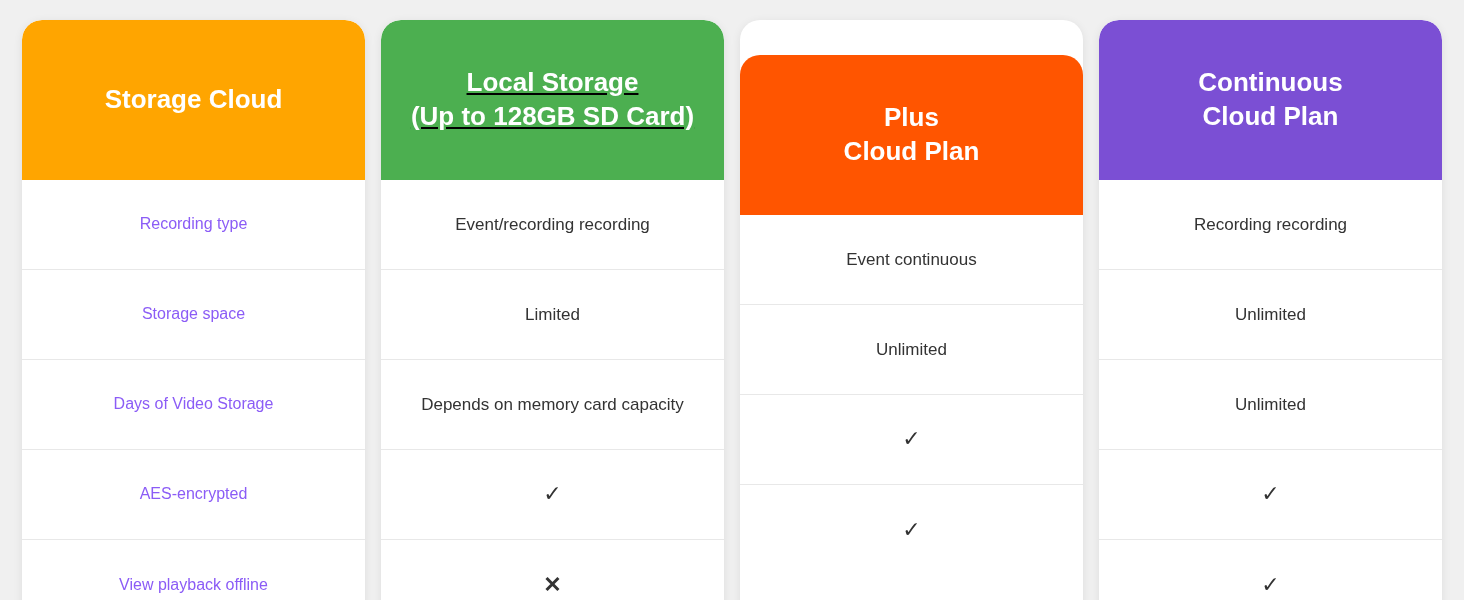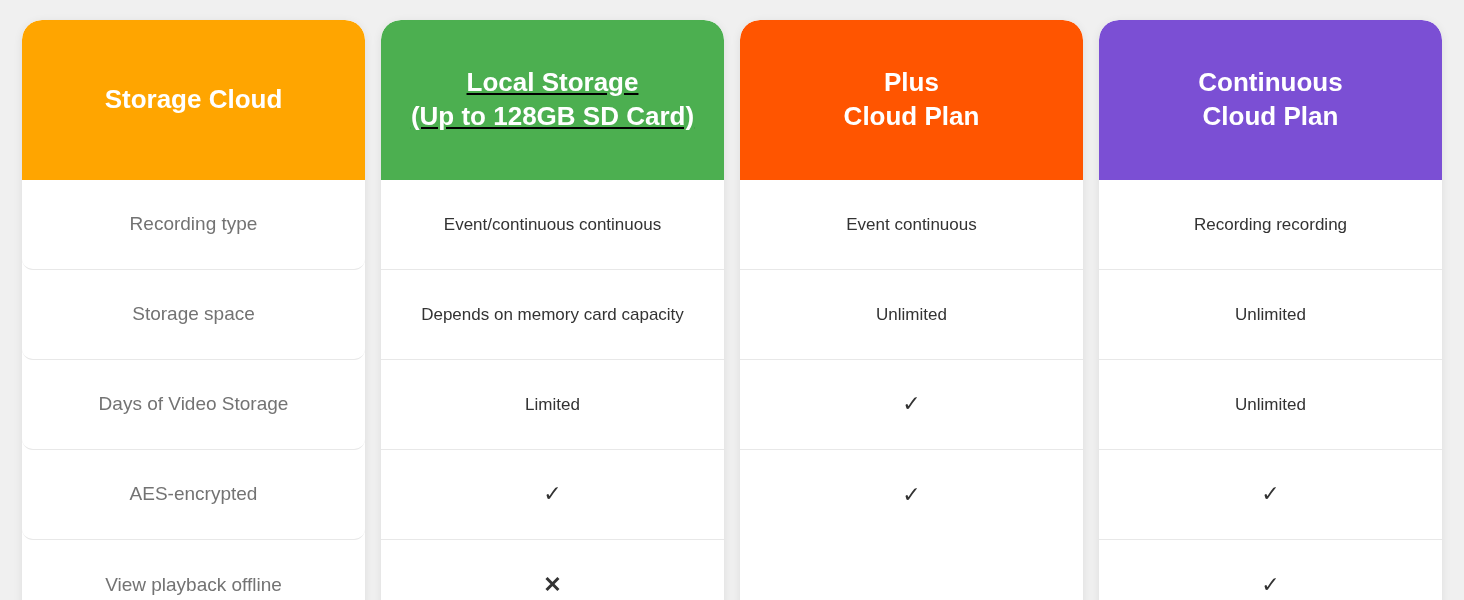--- a/index.html
+++ b/index.html
@@ -43,21 +43,21 @@
     .col-header-text {
       color: #ffffff;
       font-size: 26px;
       font-weight: 800;
       text-align: center;
       line-height: 1.3;
     }
 
     .col-header.storage-type { background: #FFA500; border-radius: 20px 20px 0 0; }
     .col-header.local-storage { background: #4CAF50; border-radius: 20px 20px 0 0; text-decoration: underline; }
-    .col-header.plus-cloud { background: #FF5500; border-radius: 20px 20px 0 0; }
+    .col-header.plus-cloud { background: #FF5500; border-radius: 20px 20px 0 0; margin-top: 35px; }
     .col-header.continuous-cloud { background: #7B4FD4; border-radius: 20px 20px 0 0; }
 
     .col-body {
       flex: 1;
       display: flex;
       flex-direction: column;
     }
 
     .cell {
       display: flex;
@@ -70,23 +70,22 @@
       color: #333333;
       min-height: 90px;
       line-height: 1.4;
     }
 
     .cell:last-child {
       border-bottom: none;
     }
 
     .cell.label-cell {
-      font-size: 19px;
-      color: #737373;
-      border-radius: 11px;
+      font-size: 16px;
+      color: #8b5cf6;
     }
 
     .check-icon {
       font-size: 22px;
       color: #333;
     }
 
     .cross-icon {
       font-size: 22px;
       color: #333;
@@ -107,23 +106,23 @@
         <div class="cell label-cell">Days of Video Storage</div>
         <div class="cell label-cell">AES-encrypted</div>
         <div class="cell label-cell">View playback offline</div>
       </div>
     </div>
     <div class="col">
       <div class="col-header local-storage">
         <div class="col-header-text">Local Storage<br>(Up to 128GB SD Card)</div>
       </div>
       <div class="col-body">
-        <div class="cell">Event/continuous continuous</div>
+        <div class="cell">Event/recording recording</div>
+        <div class="cell">Limited</div>
         <div class="cell">Depends on memory card capacity</div>
-        <div class="cell">Limited</div>
         <div class="cell">
           <span class="check-icon">✓</span>
         </div>
         <div class="cell">
           <span class="cross-icon">✕</span>
         </div>
       </div>
     </div>
     <div class="col">
       <div class="col-header plus-cloud">

